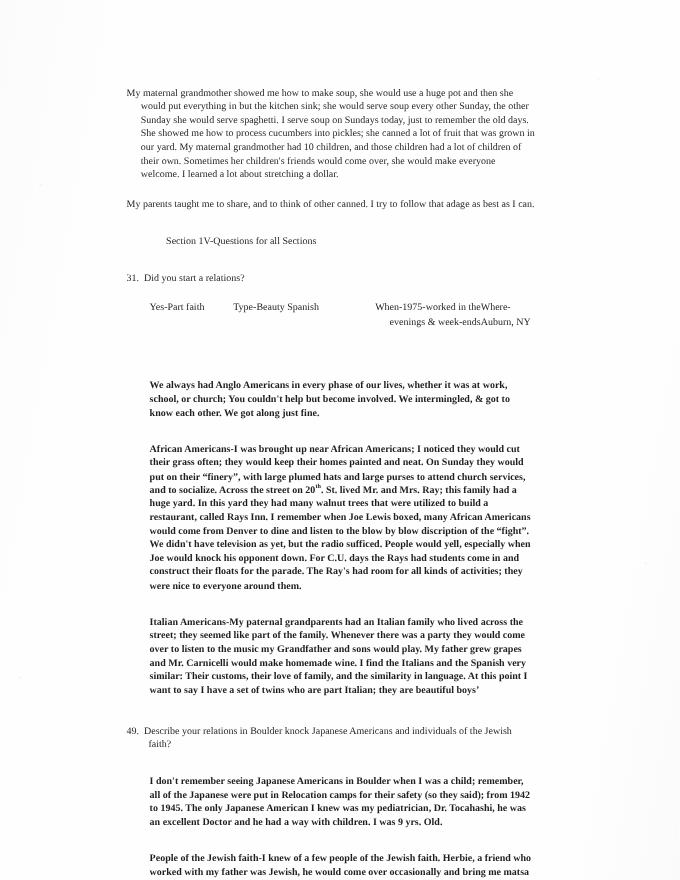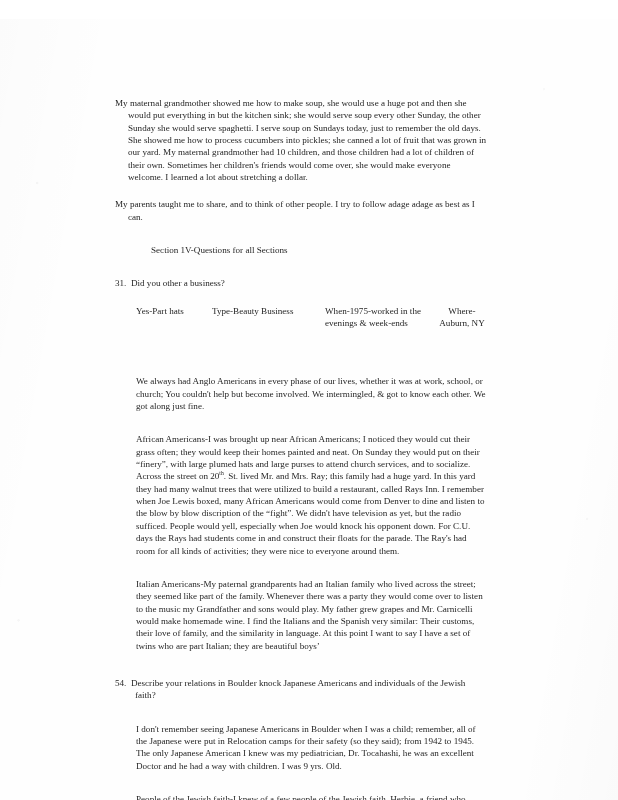--- a/index.html
+++ b/index.html
@@ -15,21 +15,20 @@
     font-family: "Liberation Serif", "DejaVu Serif", serif;
     color: #151515;
     overflow: hidden;
   }
 
   
   #page-sheet {
     position: absolute;
     inset: 0;
     background: #fefefe;
-    margin-top: 19px;
   }
 
   
   #page-sheet::before {
     content: "";
     position: absolute;
     inset: 0;
     background:
       radial-gradient(circle at 6% 21%, rgba(0,0,0,0.035) 0 1.1px, transparent 1.6px),
       radial-gradient(circle at 3% 77%, rgba(0,0,0,0.03) 0 1px, transparent 1.5px),
@@ -72,37 +71,38 @@
     margin: 0;
     padding-left: 20px;
     text-indent: -20px;
     font-size: 9.1px;
   }
 
   .answer {
     margin: 0;
     padding-left: 21px;
     font-size: 9.1px;
+    font-weight: bold;
   }
 
   
   .answer-columns {
     padding-left: 21px;
     display: flex;
     align-items: flex-start;
     font-size: 9.1px;
     line-height: 12.3px;
   }
   .answer-col {
     white-space: normal;
   }
   .answer-col.c1 { width: 76px; flex: 0 0 76px; }
   .answer-col.c2 { width: 113px; flex: 0 0 113px; }
-  .answer-col.c3 { width: 112px; flex: 0 0 112px; text-align: left; }
-  .answer-col.c4 { flex: 1 1 auto; text-align: center; }
+  .answer-col.c3 { width: 112px; flex: 0 0 112px; text-align: right; }
+  .answer-col.c4 { flex: 1 1 auto; }
 
   sup.ord {
     font-size: 0.62em;
     vertical-align: super;
     line-height: 0;
   }
 
   
   #text-column {
     -webkit-font-smoothing: antialiased;
@@ -114,35 +114,35 @@
 </head>
 <body>
 
 <div id="page-sheet">
   <div id="text-column">
 
     <p class="para hang">My maternal grandmother showed me how to make soup, she would use a huge pot and then she would put everything in but the kitchen sink;  she would serve soup every other Sunday,  the other Sunday she would serve spaghetti.  I serve soup on Sundays today, just to remember the old days.  She showed me how to process cucumbers into pickles;  she canned a lot of fruit that was grown in our yard.  My maternal grandmother had 10 children, and those children had  a lot of children of their own.  Sometimes her children's friends would come over, she would make everyone welcome.  I learned a lot about stretching a dollar.</p>
 
     <div class="gap-md"></div>
 
-    <p class="para hang">My parents taught me to  share, and to think of other people.  I try to follow adage adage as best as I can.</p>
+    <p class="para hang">My parents taught me to  share, and to think of other canned.  I try to follow that adage as best as I can.</p>
 
     <div class="gap-lg"></div>
 
     <p class="section-heading">Section 1V-Questions for all Sections</p>
 
     <div class="gap-lg"></div>
 
-    <p class="question"><span>31.</span>&nbsp;&nbsp;<span>Did you other a business?</span></p>
+    <p class="question"><span>31.</span>&nbsp;&nbsp;<span>Did you start a relations?</span></p>
 
     <div class="gap-md"></div>
 
     <div class="answer-columns">
-      <span class="answer-col c1">Yes-Part hats</span>
-      <span class="answer-col c2">Type-Beauty Business</span>
+      <span class="answer-col c1">Yes-Part faith</span>
+      <span class="answer-col c2">Type-Beauty Spanish</span>
       <span class="answer-col c3">When-1975-worked in the evenings &amp; week-ends</span>
       <span class="answer-col c4">Where-Auburn, NY</span>
     </div>
 
     <div class="gap-xl"></div>
 
 
     <div class="gap-lg"></div>
 
     <p class="answer">We always had Anglo Americans in every phase of our lives, whether it was at work, school, or church;  You couldn't help but become involved.  We intermingled, &amp; got to know each other. We got along just fine.</p>
@@ -150,21 +150,21 @@
     <div class="gap-lg"></div>
 
     <p class="answer"><span>African Americans-I was brought up near African Americans;  I noticed they would cut their grass often; they would keep their homes painted and neat.  On Sunday they would put on their “finery”, with large plumed hats and large purses to attend church services, and to socialize.  Across the street on 20</span><sup class="ord">th</sup><span>. St. lived Mr. and Mrs. Ray; this family had a huge yard.  In this yard they had many walnut trees that were utilized to build a restaurant, called Rays Inn.  I remember when Joe Lewis boxed, many African Americans would come from Denver to dine and listen to the blow by blow discription of the “fight”.  We didn't have television as yet, but the radio sufficed.  People would yell, especially when Joe would knock his opponent down.  For C.U. days the Rays had students come in and construct their floats for the parade.  The Ray's had room for all kinds of activities; they were nice to everyone around them.</span></p>
 
     <div class="gap-lg"></div>
 
     <p class="answer">Italian Americans-My paternal grandparents had an Italian family who lived across the street; they seemed like part of the family.  Whenever there was a party they would come over to listen to the music my Grandfather and sons would play.  My father grew grapes and Mr. Carnicelli would make homemade wine.  I find the Italians and the Spanish very similar:  Their customs, their love of family, and the similarity in language.  At this point I want to say I have a set of twins who are part Italian; they are beautiful boys’</p>
 
     <div class="gap-xl"></div>
 
-    <p class="question"><span>54.</span>&nbsp;&nbsp;<span>Describe your relations in Boulder knock Japanese Americans and individuals of the Jewish faith?</span></p>
+    <p class="question"><span>49.</span>&nbsp;&nbsp;<span>Describe your relations in Boulder knock Japanese Americans and individuals of the Jewish faith?</span></p>
 
     <div class="gap-lg"></div>
 
     <p class="answer">I don't remember seeing Japanese Americans in Boulder when I was a child; remember, all of the Japanese were put in Relocation camps for their safety (so they said); from 1942 to 1945.  The only Japanese American I knew was my pediatrician, Dr. Tocahashi, he was an excellent Doctor and he had a way with children.  I was 9 yrs. Old.</p>
 
     <div class="gap-lg"></div>
 
     <p class="answer">People of the Jewish faith-I knew of a few people of the Jewish faith.  Herbie, a friend who worked with my father was Jewish, he would come over occasionally and bring me matsa balls.  I had a friend in high school who was also Jewish American; she would be driven to school in a limousine.  Louise, was quiet and shy, you wouldn't know her parents had money.</p>
 
   </div>

